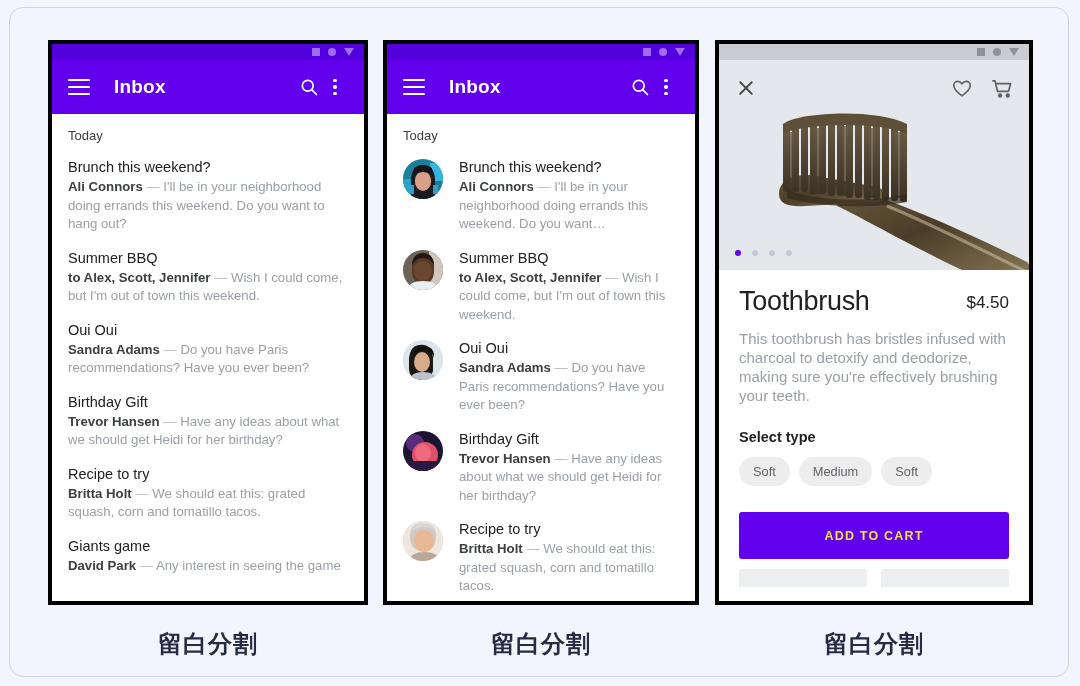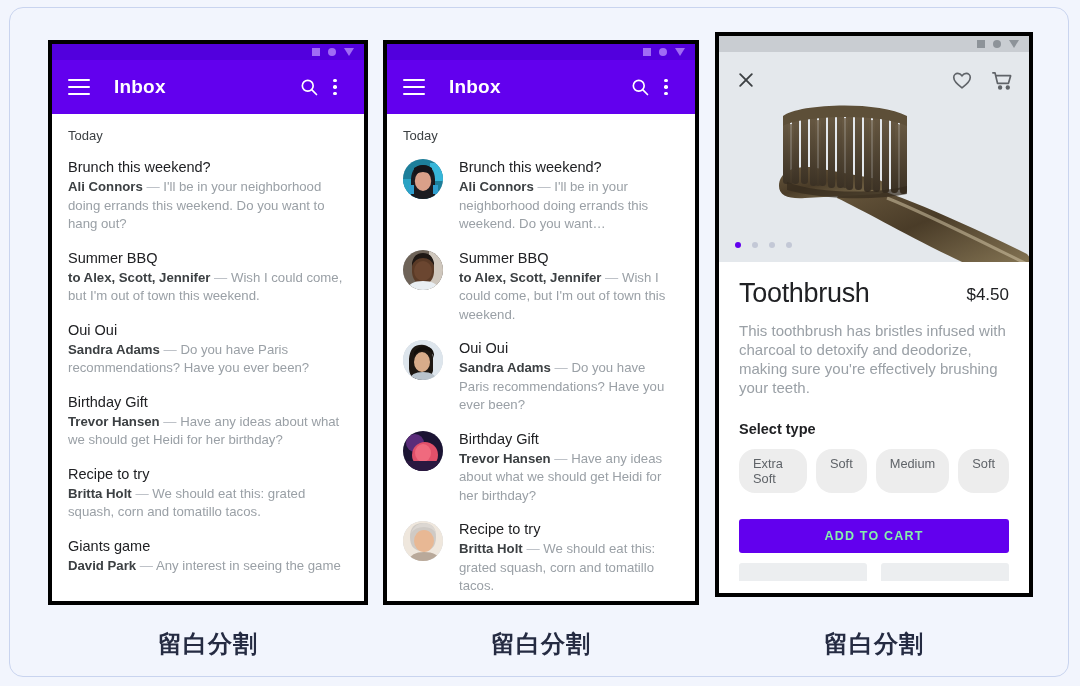--- a/index.html
+++ b/index.html
@@ -61,21 +61,21 @@
   .brush{position:absolute;left:8px;top:42px;width:330px;height:175px;z-index:1;}
 
   .pinfo{padding:16px 20px 0 20px;}
   .prow{display:flex;align-items:flex-end;}
   .pname{font-size:27px;color:#202124;flex:1;letter-spacing:-.3px;}
   .pprice{font-size:17px;color:#202124;padding-bottom:4px;}
   .pdesc{font-size:15px;color:#9aa0a6;line-height:19px;margin-top:12px;}
   .seltype{font-size:14.5px;color:#202124;font-weight:bold;margin-top:24px;}
   .chips{display:flex;gap:9px;margin-top:12px;}
   .chip{background:#ededed;border-radius:16px;padding:7px 14px;font-size:12.8px;color:#5f6368;cursor:pointer;}
-  .cart-btn{margin-top:26px;height:34px;background:#6200ee;color:#86efac;border-radius:3px;display:flex;
+  .cart-btn{margin-top:26px;height:47px;background:#6200ee;color:#fde047;border-radius:3px;display:flex;
             align-items:center;justify-content:center;font-size:12.5px;font-weight:bold;letter-spacing:1.2px;cursor:pointer;}
   .related{font-size:16px;font-weight:bold;color:#202124;margin-top:26px;}
   .rel-cards{display:flex;gap:14px;margin-top:10px;}
   .rel-card{flex:1;height:18px;background:#eceef0;border-radius:3px 3px 0 0;}
 
   .caption{position:absolute;font-size:24px;font-weight:bold;color:#252b42;text-align:center;
            letter-spacing:1px;font-family:"DejaVu Sans",sans-serif;}
 </style>
 </head>
 <body>
@@ -264,21 +264,21 @@
       </div>
     </div>
 
     <div class="mail">
       
       
     </div>
   </div>
 </div>
 
-<div class="panel" id="p3" style="left:715px;top:32px;width:318px;height:565px;">
+<div class="panel" id="p3" style="left:715px;top:40px;width:318px;height:565px;">
   <div class="statusbar sb-grey">
     <span class="sb-sq"></span>
     <span class="sb-ci"></span>
     <span class="sb-tr"></span>
   </div>
 
   <div class="hero">
     <svg class="brush" viewBox="0 0 330 175">
       <defs>
         <linearGradient id="hg" x1="0" y1="0" x2="1" y2="1">
@@ -353,21 +353,20 @@
   </div>
 
   <div class="pinfo">
     <div class="prow">
       <div class="pname">Toothbrush</div>
       <div class="pprice">$4.50</div>
     </div>
     <div class="pdesc">This toothbrush has bristles infused with charcoal to detoxify and deodorize, making sure you're effectively brushing your teeth.</div>
     <div class="seltype">Select type</div>
     <div class="chips">
-      <div class="chip">Extra Soft</div>
       <div class="chip">Soft</div>
       <div class="chip">Medium</div>
       <div class="chip">Soft</div>
     </div>
     <div class="cart-btn">ADD TO CART</div>
     <div class="rel-cards">
       <div class="rel-card"></div>
       <div class="rel-card"></div>
     </div>
   </div>

